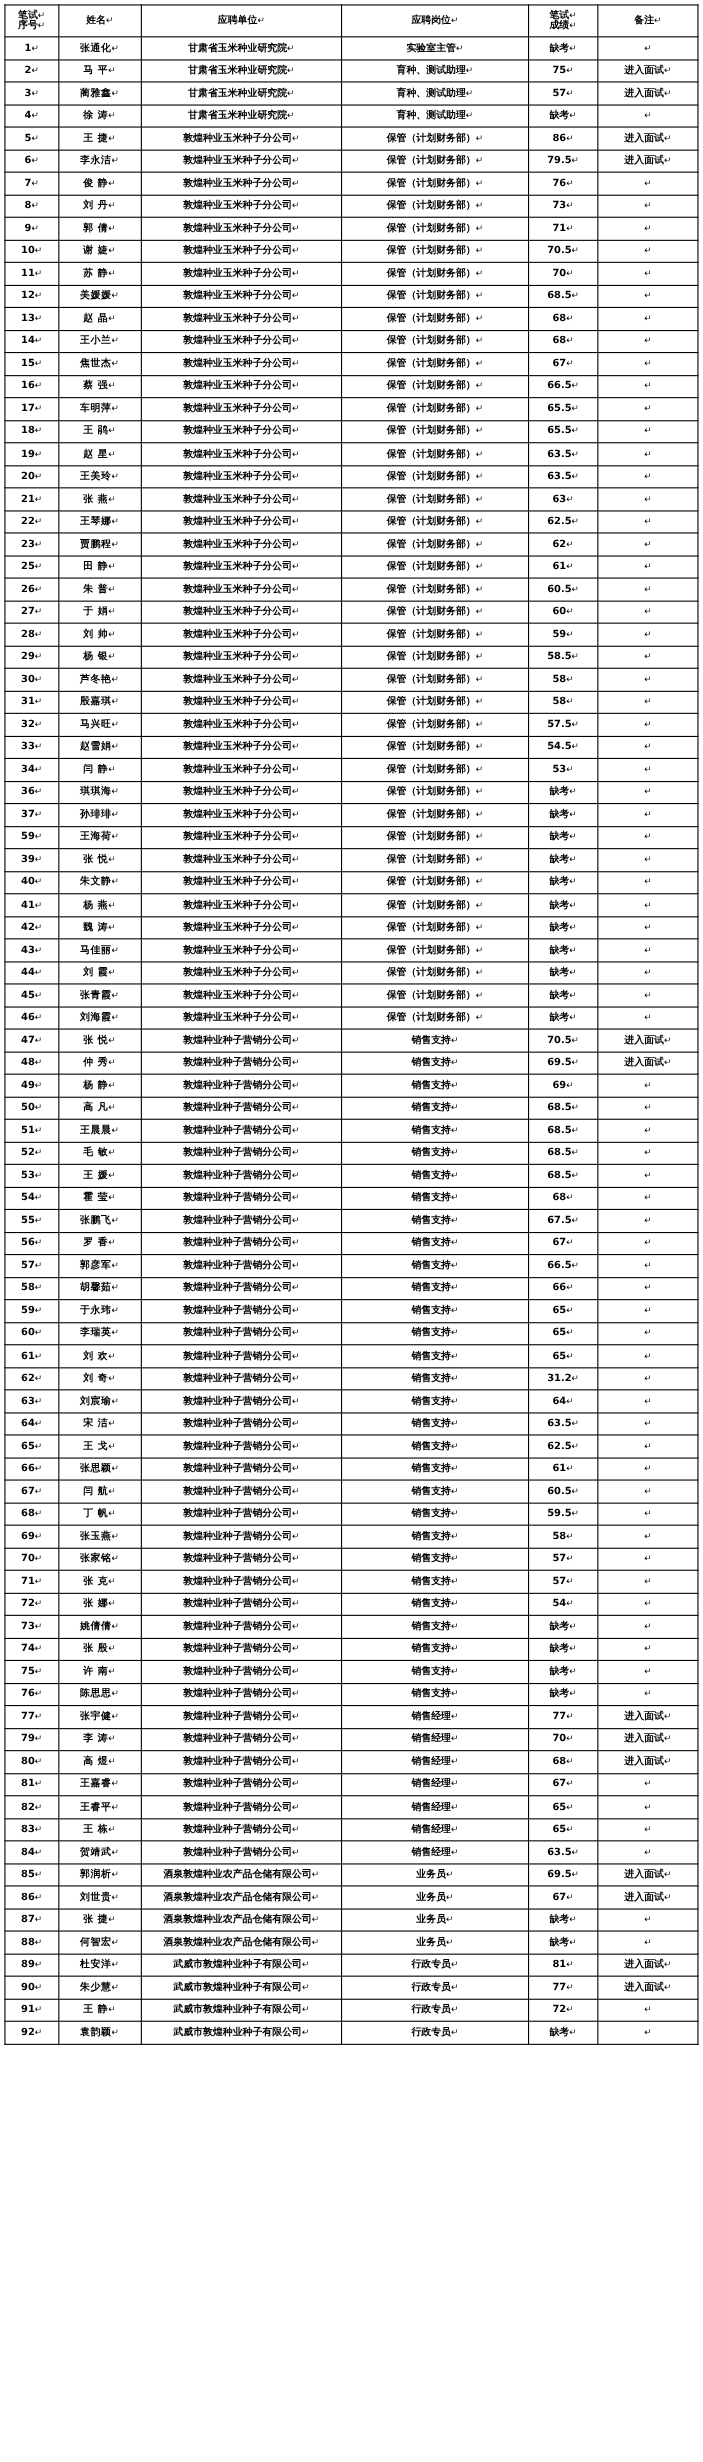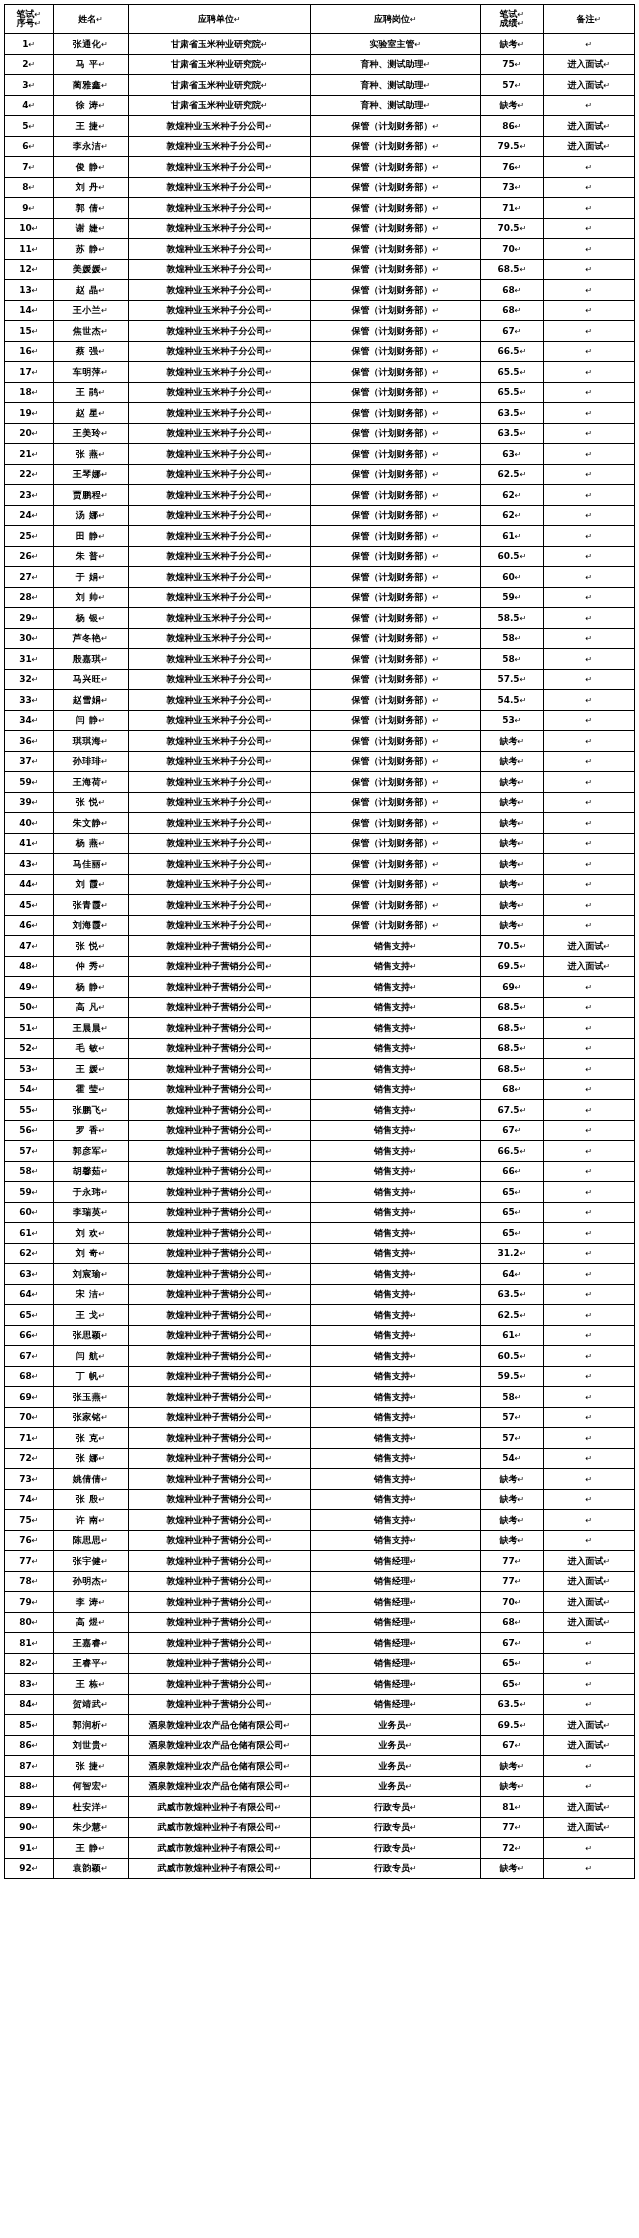--- a/index.html
+++ b/index.html
@@ -291,28 +291,20 @@
         </tr>
         <tr>
           <td class="idx"><span>23</span><span class="pilcrow">↵</span></td>
           <td class="name"><span>贾鹏程</span><span class="pilcrow">↵</span></td>
           <td class="unit"><span>敦煌种业玉米种子分公司</span><span class="pilcrow">↵</span></td>
           <td class="post"><span>保管（计划财务部）</span><span class="pilcrow">↵</span></td>
           <td class="score"><span>62</span><span class="pilcrow">↵</span></td>
           <td class="remark"><span></span><span class="pilcrow">↵</span></td>
         </tr>
         <tr>
-          <td class="idx"><span>24</span><span class="pilcrow">↵</span></td>
-          <td class="name"><span>汤 娜</span><span class="pilcrow">↵</span></td>
-          <td class="unit"><span>敦煌种业玉米种子分公司</span><span class="pilcrow">↵</span></td>
-          <td class="post"><span>保管（计划财务部）</span><span class="pilcrow">↵</span></td>
-          <td class="score"><span>62</span><span class="pilcrow">↵</span></td>
-          <td class="remark"><span></span><span class="pilcrow">↵</span></td>
-        </tr>
-        <tr>
           <td class="idx"><span>25</span><span class="pilcrow">↵</span></td>
           <td class="name"><span>田 静</span><span class="pilcrow">↵</span></td>
           <td class="unit"><span>敦煌种业玉米种子分公司</span><span class="pilcrow">↵</span></td>
           <td class="post"><span>保管（计划财务部）</span><span class="pilcrow">↵</span></td>
           <td class="score"><span>61</span><span class="pilcrow">↵</span></td>
           <td class="remark"><span></span><span class="pilcrow">↵</span></td>
         </tr>
         <tr>
           <td class="idx"><span>26</span><span class="pilcrow">↵</span></td>
           <td class="name"><span>朱 普</span><span class="pilcrow">↵</span></td>
@@ -427,20 +419,28 @@
         </tr>
         <tr>
           <td class="idx"><span>41</span><span class="pilcrow">↵</span></td>
           <td class="name"><span>杨 燕</span><span class="pilcrow">↵</span></td>
           <td class="unit"><span>敦煌种业玉米种子分公司</span><span class="pilcrow">↵</span></td>
           <td class="post"><span>保管（计划财务部）</span><span class="pilcrow">↵</span></td>
           <td class="score"><span>缺考</span><span class="pilcrow">↵</span></td>
           <td class="remark"><span></span><span class="pilcrow">↵</span></td>
         </tr>
         <tr>
+          <td class="idx"><span>42</span><span class="pilcrow">↵</span></td>
+          <td class="name"><span>魏 涛</span><span class="pilcrow">↵</span></td>
+          <td class="unit"><span>敦煌种业玉米种子分公司</span><span class="pilcrow">↵</span></td>
+          <td class="post"><span>保管（计划财务部）</span><span class="pilcrow">↵</span></td>
+          <td class="score"><span>缺考</span><span class="pilcrow">↵</span></td>
+          <td class="remark"><span></span><span class="pilcrow">↵</span></td>
+        </tr>
+        <tr>
           <td class="idx"><span>43</span><span class="pilcrow">↵</span></td>
           <td class="name"><span>马佳丽</span><span class="pilcrow">↵</span></td>
           <td class="unit"><span>敦煌种业玉米种子分公司</span><span class="pilcrow">↵</span></td>
           <td class="post"><span>保管（计划财务部）</span><span class="pilcrow">↵</span></td>
           <td class="score"><span>缺考</span><span class="pilcrow">↵</span></td>
           <td class="remark"><span></span><span class="pilcrow">↵</span></td>
         </tr>
         <tr>
           <td class="idx"><span>44</span><span class="pilcrow">↵</span></td>
           <td class="name"><span>刘 霞</span><span class="pilcrow">↵</span></td>
@@ -701,28 +701,20 @@
           <td class="idx"><span>76</span><span class="pilcrow">↵</span></td>
           <td class="name"><span>陈思思</span><span class="pilcrow">↵</span></td>
           <td class="unit"><span>敦煌种业种子营销分公司</span><span class="pilcrow">↵</span></td>
           <td class="post"><span>销售支持</span><span class="pilcrow">↵</span></td>
           <td class="score"><span>缺考</span><span class="pilcrow">↵</span></td>
           <td class="remark"><span></span><span class="pilcrow">↵</span></td>
         </tr>
         <tr>
           <td class="idx"><span>77</span><span class="pilcrow">↵</span></td>
           <td class="name"><span>张宇健</span><span class="pilcrow">↵</span></td>
-          <td class="unit"><span>敦煌种业种子营销分公司</span><span class="pilcrow">↵</span></td>
-          <td class="post"><span>销售经理</span><span class="pilcrow">↵</span></td>
-          <td class="score"><span>77</span><span class="pilcrow">↵</span></td>
-          <td class="remark"><span>进入面试</span><span class="pilcrow">↵</span></td>
-        </tr>
-        <tr>
-          <td class="idx"><span>78</span><span class="pilcrow">↵</span></td>
-          <td class="name"><span>孙明杰</span><span class="pilcrow">↵</span></td>
           <td class="unit"><span>敦煌种业种子营销分公司</span><span class="pilcrow">↵</span></td>
           <td class="post"><span>销售经理</span><span class="pilcrow">↵</span></td>
           <td class="score"><span>77</span><span class="pilcrow">↵</span></td>
           <td class="remark"><span>进入面试</span><span class="pilcrow">↵</span></td>
         </tr>
         <tr>
           <td class="idx"><span>79</span><span class="pilcrow">↵</span></td>
           <td class="name"><span>李 涛</span><span class="pilcrow">↵</span></td>
           <td class="unit"><span>敦煌种业种子营销分公司</span><span class="pilcrow">↵</span></td>
           <td class="post"><span>销售经理</span><span class="pilcrow">↵</span></td>

